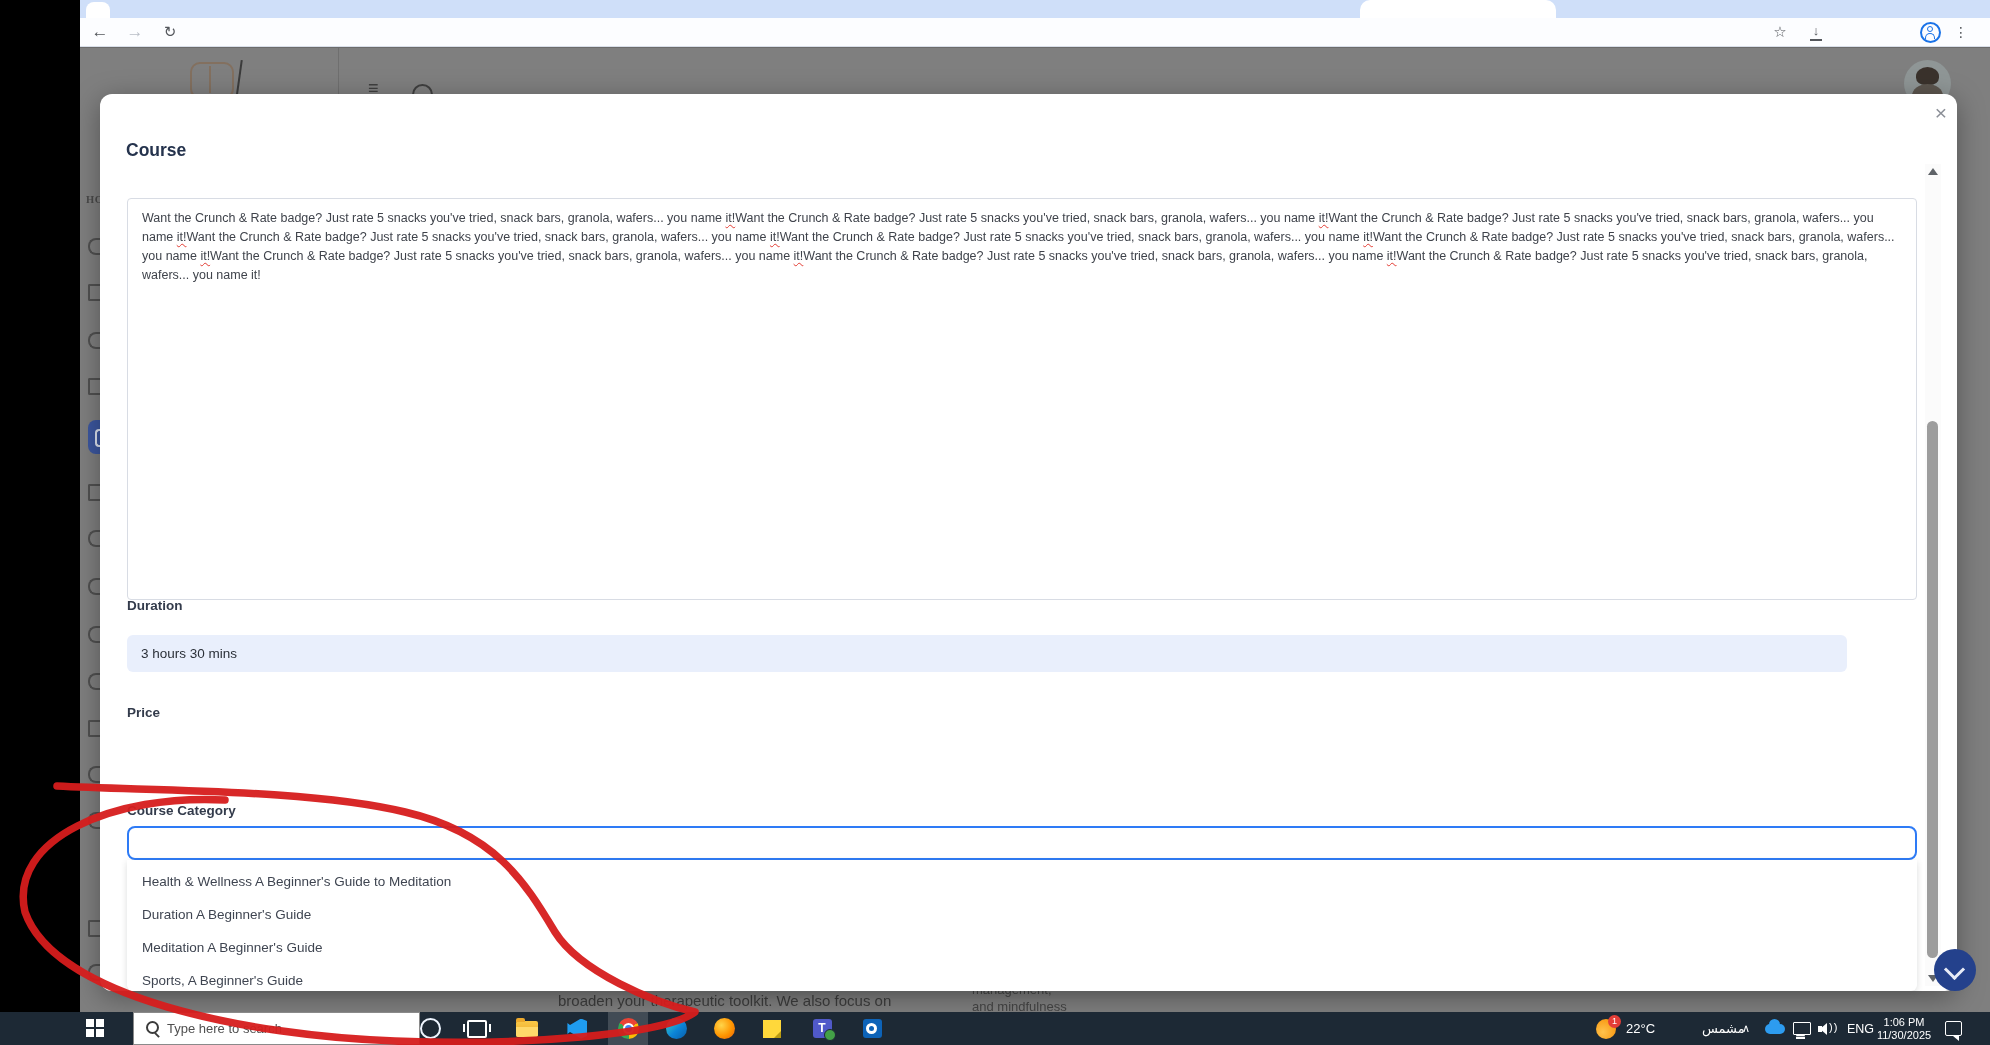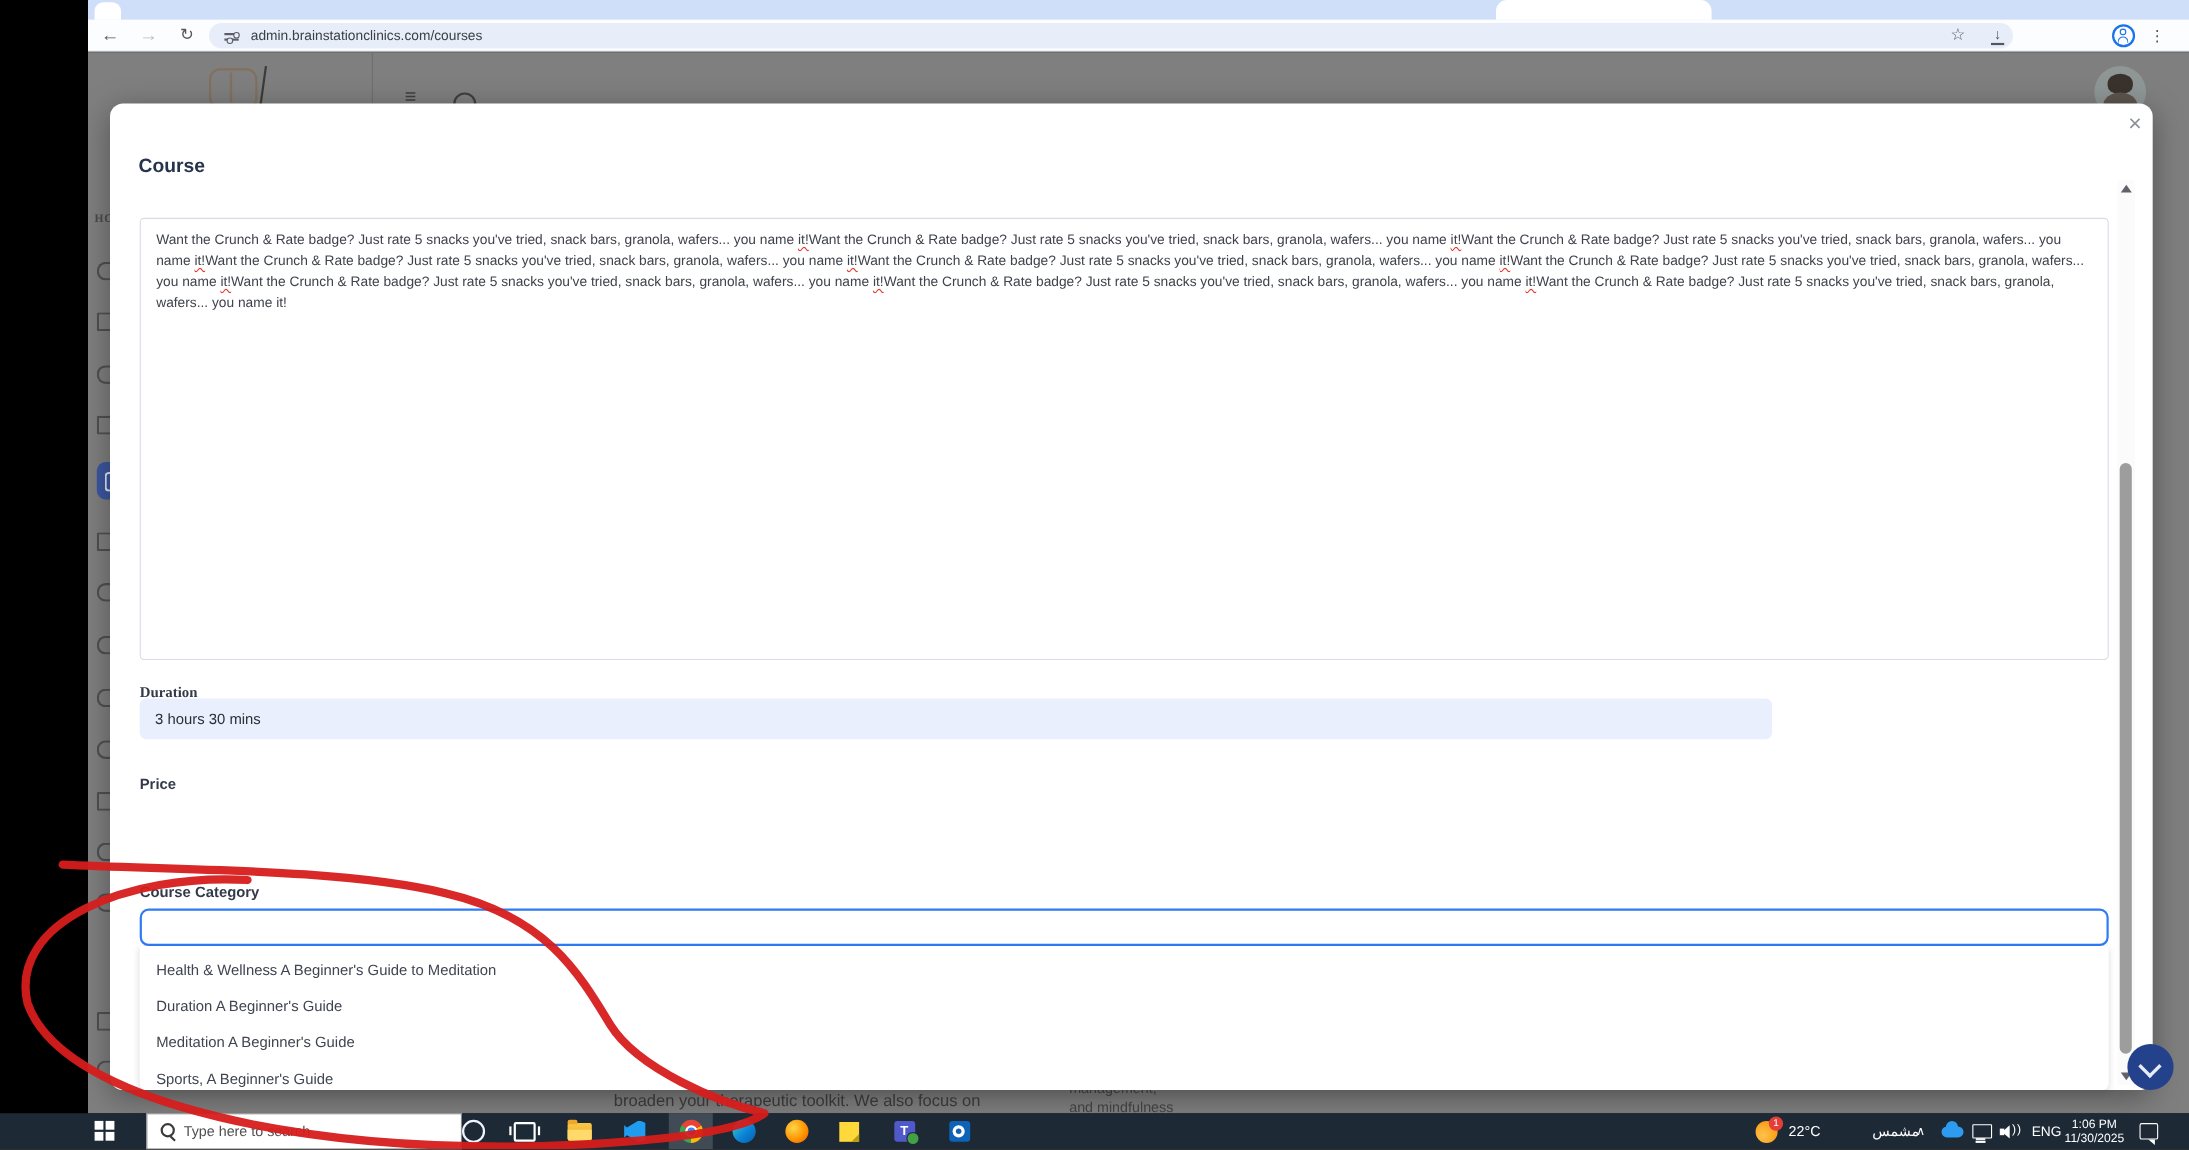--- a/index.html
+++ b/index.html
@@ -47,21 +47,21 @@
   .bg-frag1{position:absolute;left:892px;top:934px;font-size:13px;color:#454545;}
   .bg-frag2{position:absolute;left:892px;top:951px;font-size:13px;color:#454545;}
   
   .modal{position:absolute;left:20px;top:46px;width:1857px;height:897px;background:#fff;border-radius:12px;z-index:10;box-shadow:0 6px 28px rgba(0,0,0,.35);}
   .modal-close{position:absolute;left:1828px;top:6px;width:26px;height:26px;line-height:26px;text-align:center;font-size:21px;color:#8b8f97;cursor:default;}
   .modal-title{position:absolute;left:26px;top:46px;font-size:17.5px;font-weight:bold;color:#25334d;}
   .desc-box{position:absolute;left:27px;top:104px;width:1790px;height:402px;border:1px solid #d8dce4;border-radius:4px;box-sizing:border-box;
             padding:10px 14px;font-size:12.5px;line-height:19px;color:#3f434b;overflow:hidden;}
   .squiggle{text-decoration:underline wavy #e23b32;text-decoration-thickness:1px;text-underline-offset:2px;text-decoration-skip-ink:none;}
   .fld-label{position:absolute;left:27px;font-size:13.5px;font-weight:bold;color:#333b4b;}
-  .fld{position:absolute;left:27px;width:1484px;height:37px;background:#e9effc;border-radius:6px;box-sizing:border-box;
+  .fld{position:absolute;left:27px;width:1720px;height:37px;background:#e9effc;border-radius:6px;box-sizing:border-box;
        line-height:37px;padding-left:14px;font-size:13.5px;color:#2b3038;}
   .cat-input{position:absolute;left:27px;top:732px;width:1790px;height:34px;background:#fff;border:2px solid #2e7bf6;border-radius:8px;box-sizing:border-box;}
   .dd-panel{position:absolute;left:27px;top:766px;width:1790px;height:131px;background:#fff;box-shadow:0 2px 6px rgba(60,64,67,.18);border-radius:0 0 6px 6px;overflow:hidden;padding-top:5px;box-sizing:border-box;}
   .dd-option{height:33px;line-height:33px;padding-left:15px;font-size:13.5px;color:#3f4551;cursor:default;}
   
   .m-scroll{position:absolute;left:1825px;top:70px;width:16px;height:822px;background:#fbfbfb;}
   .m-thumb{position:absolute;left:2px;top:257px;width:11px;height:537px;background:#9d9d9d;border-radius:6px;}
   .arr{position:absolute;left:3px;width:0;height:0;border-left:5px solid transparent;border-right:5px solid transparent;}
   .arr-up{top:4px;border-bottom:7px solid #5f6368;}
   .arr-dn{bottom:4px;border-top:7px solid #5f6368;}
@@ -126,24 +126,20 @@
 
   <div class="window">
     <div class="tabstrip">
       <div class="tab-blob"></div>
       <div class="active-tab"></div>
     </div>
     <div class="toolbar">
       <div class="nav-ic nav-back">←</div>
       <div class="nav-ic nav-fwd">→</div>
       <div class="nav-ic nav-reload">↻</div>
-      <div class="url-pill">
-        <div class="tune"></div>
-        <div class="url-text">admin.brainstationclinics.com/courses</div>
-      </div>
       <div class="tb-star">☆</div>
       <div class="dl">↓</div>
       <div class="prof"></div>
       <div class="kebab">⋮</div>
     </div>
 
     <div class="content">
       <div class="brain-logo"></div>
       <div class="hdr-divider"></div>
       <div class="hamburger">≡</div>
@@ -172,21 +168,21 @@
       <div class="bg-bottom-text">broaden your therapeutic toolkit. We also focus on</div>
       <div class="bg-frag1">management,</div>
       <div class="bg-frag2">and mindfulness</div>
 
       <div class="modal">
         <div class="modal-close">×</div>
         <div class="modal-title">Course</div>
 
         <div class="desc-box">Want the Crunch &amp; Rate badge? Just rate 5 snacks you've tried, snack bars, granola, wafers... you name <span class="squiggle">it!</span>Want the Crunch &amp; Rate badge? Just rate 5 snacks you've tried, snack bars, granola, wafers... you name <span class="squiggle">it!</span>Want the Crunch &amp; Rate badge? Just rate 5 snacks you've tried, snack bars, granola, wafers... you name <span class="squiggle">it!</span>Want the Crunch &amp; Rate badge? Just rate 5 snacks you've tried, snack bars, granola, wafers... you name <span class="squiggle">it!</span>Want the Crunch &amp; Rate badge? Just rate 5 snacks you've tried, snack bars, granola, wafers... you name <span class="squiggle">it!</span>Want the Crunch &amp; Rate badge? Just rate 5 snacks you've tried, snack bars, granola, wafers... you name <span class="squiggle">it!</span>Want the Crunch &amp; Rate badge? Just rate 5 snacks you've tried, snack bars, granola, wafers... you name <span class="squiggle">it!</span>Want the Crunch &amp; Rate badge? Just rate 5 snacks you've tried, snack bars, granola, wafers... you name <span class="squiggle">it!</span>Want the Crunch &amp; Rate badge? Just rate 5 snacks you've tried, snack bars, granola, wafers... you name it!</div>
 
-        <div class="fld-label" style="top:528px;font-family:Liberation Serif, serif;">Duration</div>
+        <div class="fld-label" style="top:504px;">Duration</div>
         <div class="fld" style="top:541px;">3 hours 30 mins</div>
 
         <div class="fld-label" style="top:611px;">Price</div>
 
         <div class="fld-label" style="top:709px;">Course Category</div>
         <div class="cat-input"></div>
 
         <div class="dd-panel">
 
         <div class="dd-option">Health &amp; Wellness A Beginner's Guide to Meditation</div>

